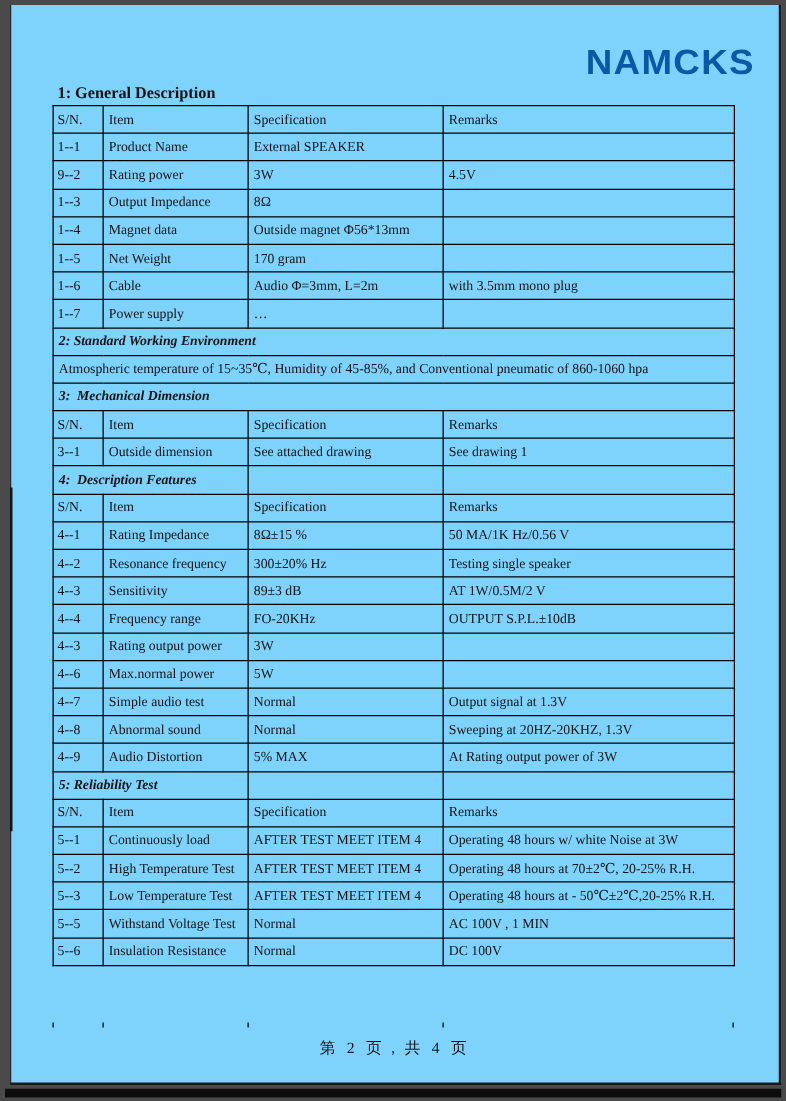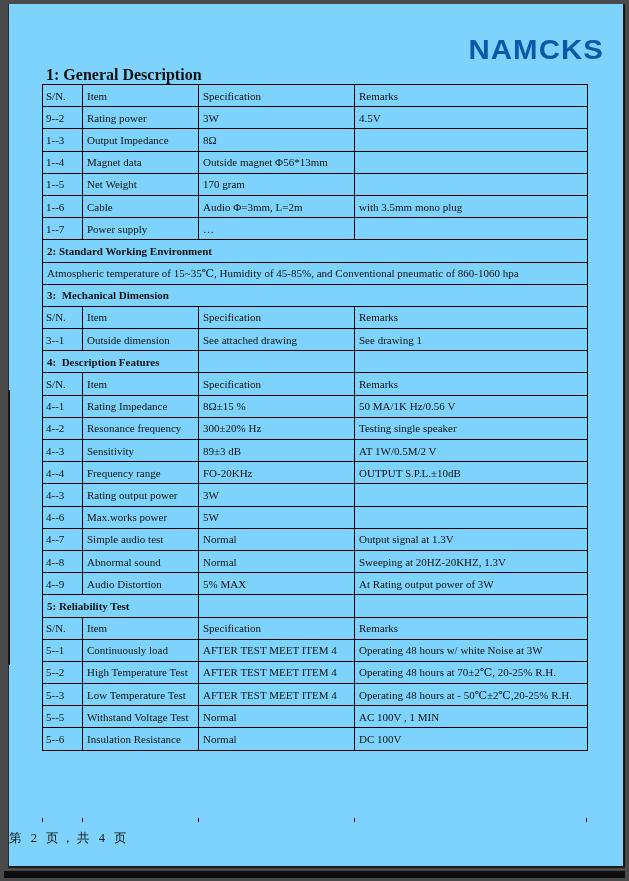--- a/index.html
+++ b/index.html
@@ -24,39 +24,39 @@
     position:absolute; left:-1px; width:2px; background:#151515;
   }
   .logo {
     position:absolute; top:34px; right:19px;
     font-family:"Liberation Sans","DejaVu Sans",sans-serif;
     font-weight:bold; font-size:28px; line-height:24px;
     letter-spacing:1px; transform:scale(1.05,1.0); transform-origin:right;
   }
   .sec1-title {
     position:absolute; left:37px; top:62px;
-    font-weight:bold; font-size:16px; white-space:pre;
+    font-weight:bold; font-size:13px; white-space:pre;
   }
   table.spec {
     position:absolute; left:33px; top:80px;
     border-collapse:collapse; table-layout:fixed; width:545px;
     border:1px solid #000;
   }
   table.spec td {
     border:1px solid #000; height:21.2px;
     font-size:11px; line-height:12px;
     padding:0 4px; vertical-align:middle;
     white-space:nowrap; overflow:hidden;
   }
   table.spec td.sn { padding:0 2px 0 3px; }
-  table.spec td.b  { font-weight:bold; white-space:pre; }
+  table.spec td.b  { font-weight:bold; white-space:pre;font-style:italic; }
   .stub { position:absolute; width:1px; height:4px; background:#000; top:814px; }
   .footer {
     position:absolute; left:0; width:100%; top:826px;
-    font-size:12.5px; letter-spacing:3px;
+    text-align:center; font-size:12.5px; letter-spacing:3px;
   }
 </style>
 </head>
 <body>
 
 <div id="screen">
   <div class="frame-bottom-strip"></div>
 
   <div class="page">
     <div class="edge-artifact" style="top:386px; height:275px;"></div>
@@ -73,20 +73,26 @@
           <col style="width:233px">
       </colgroup>
 
       <tbody>
         <tr>
           <td class="sn">S/N.</td>
           <td>Item</td>
           <td>Specification</td>
           <td>Remarks</td>
         </tr>
+      <tr>
+            <td class="sn">1--1</td>
+            <td>Product Name</td>
+            <td>External SPEAKER</td>
+            <td></td>
+          </tr>
           <tr>
             <td class="sn">9--2</td>
             <td>Rating power</td>
             <td>3W</td>
             <td>4.5V</td>
           </tr>
           <tr>
             <td class="sn">1--3</td>
             <td>Output Impedance</td>
             <td>8Ω</td>
@@ -185,21 +191,21 @@
             <td>OUTPUT S.P.L.±10dB</td>
           </tr>
           <tr>
             <td class="sn">4--3</td>
             <td>Rating output power</td>
             <td>3W</td>
             <td></td>
           </tr>
           <tr>
             <td class="sn">4--6</td>
-            <td>Max.works power</td>
+            <td>Max.normal power</td>
             <td>5W</td>
             <td></td>
           </tr>
           <tr>
             <td class="sn">4--7</td>
             <td>Simple audio test</td>
             <td>Normal</td>
             <td>Output signal at 1.3V</td>
           </tr>
           <tr>

